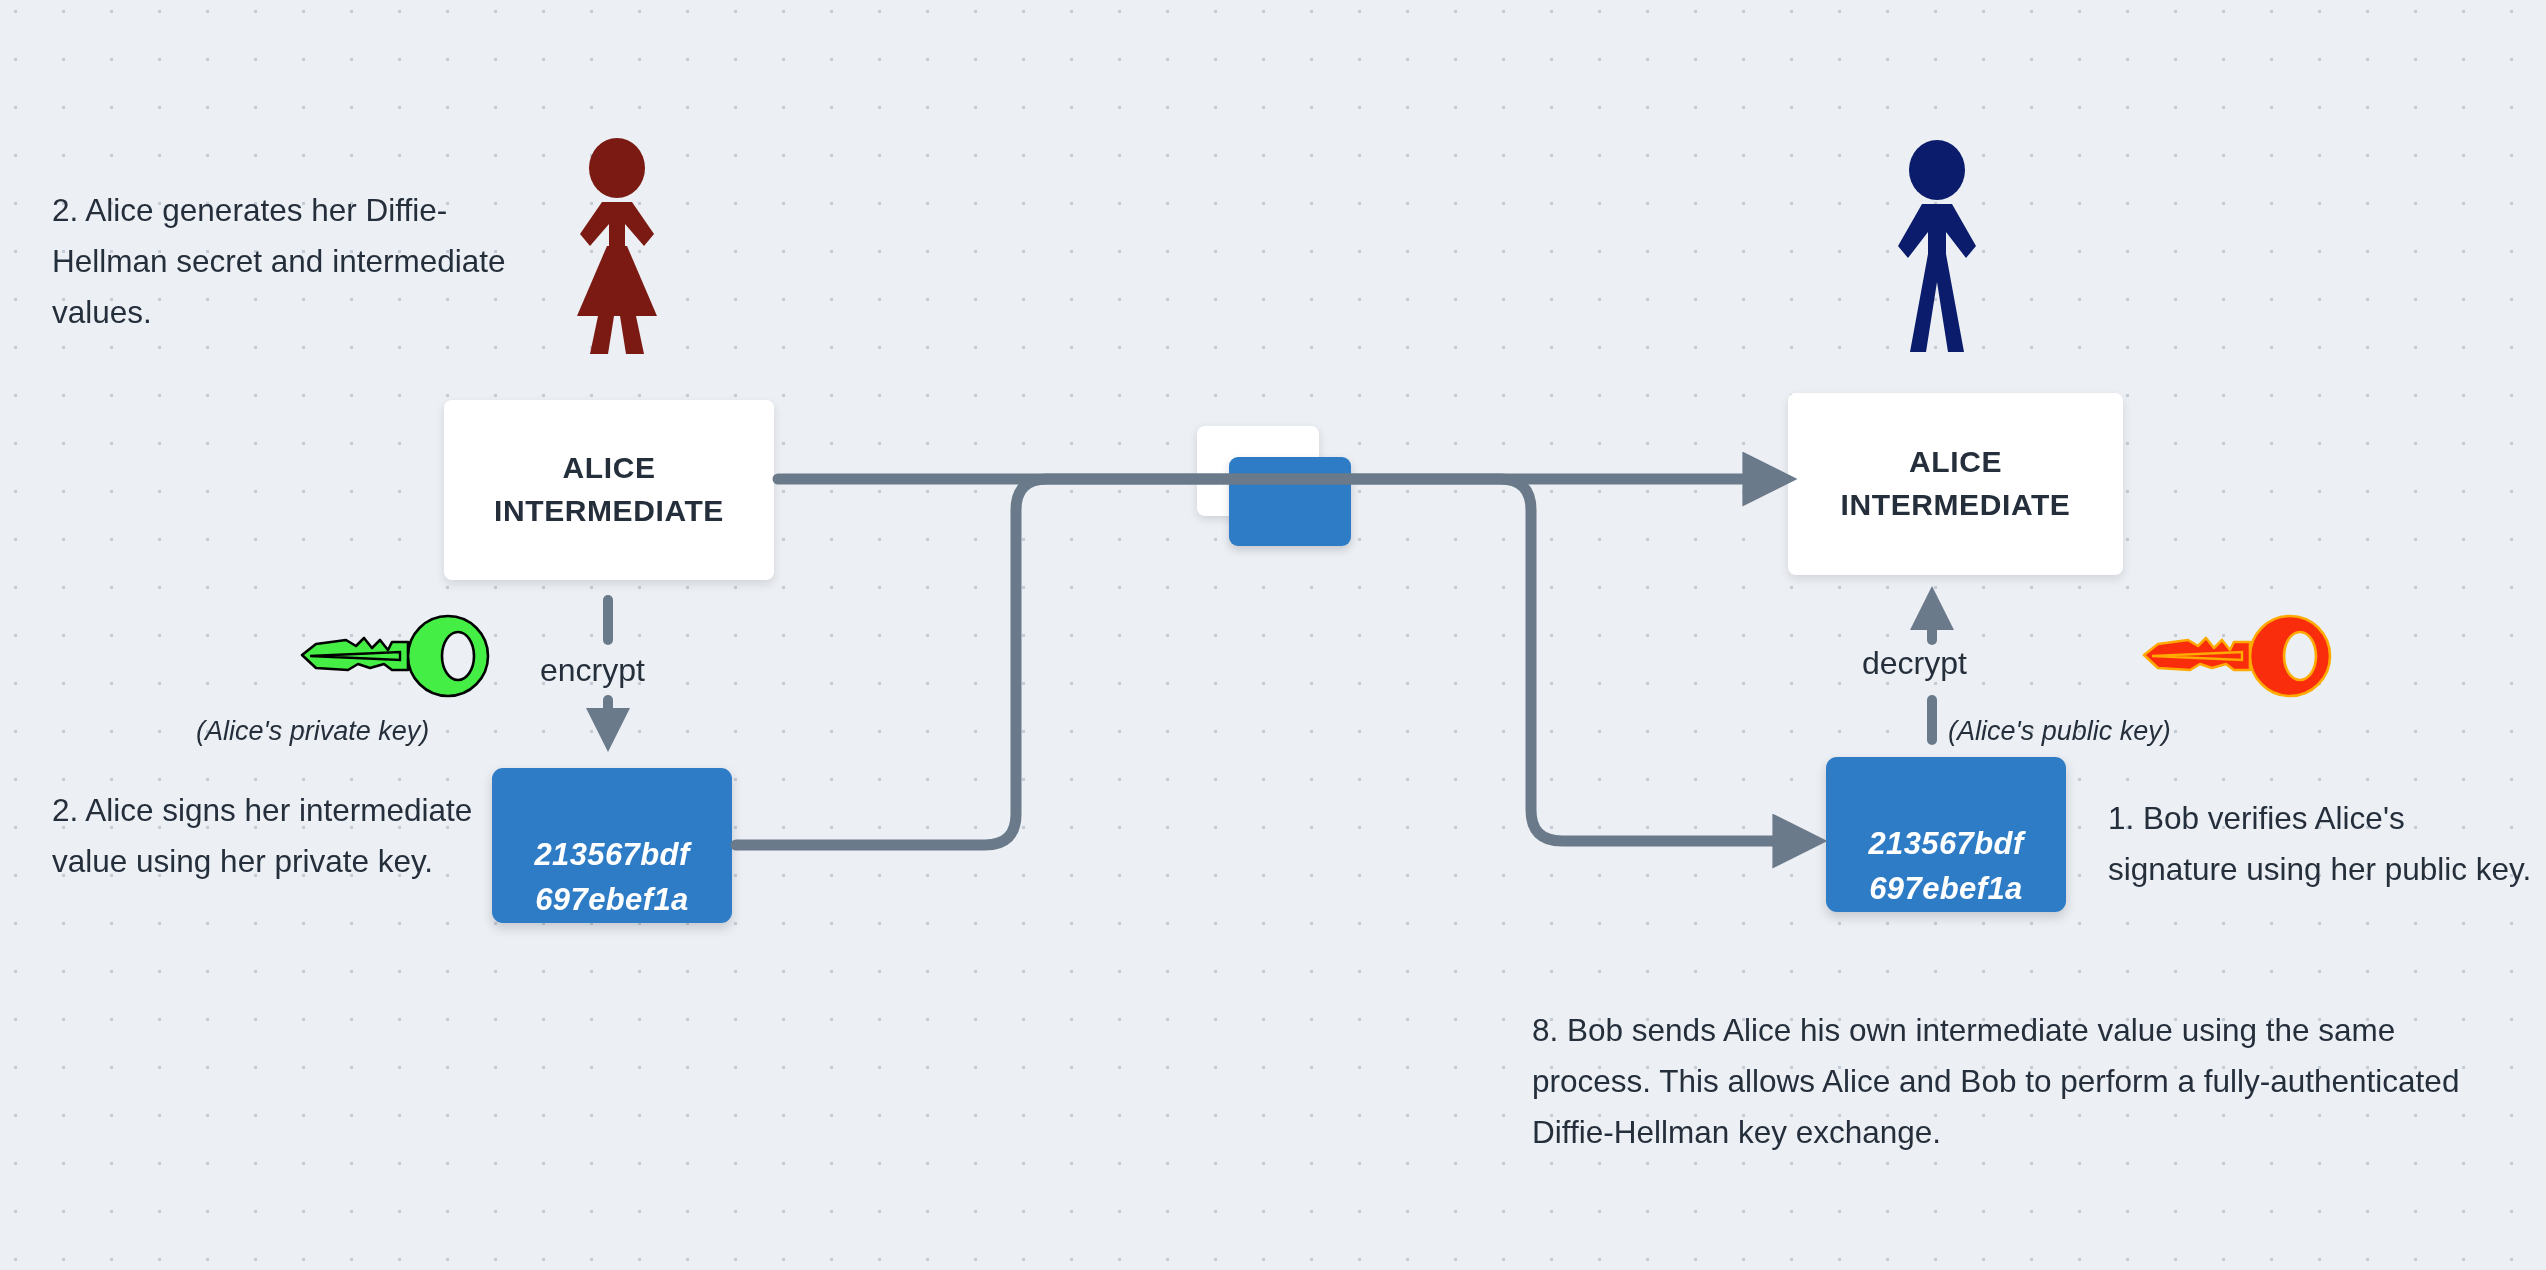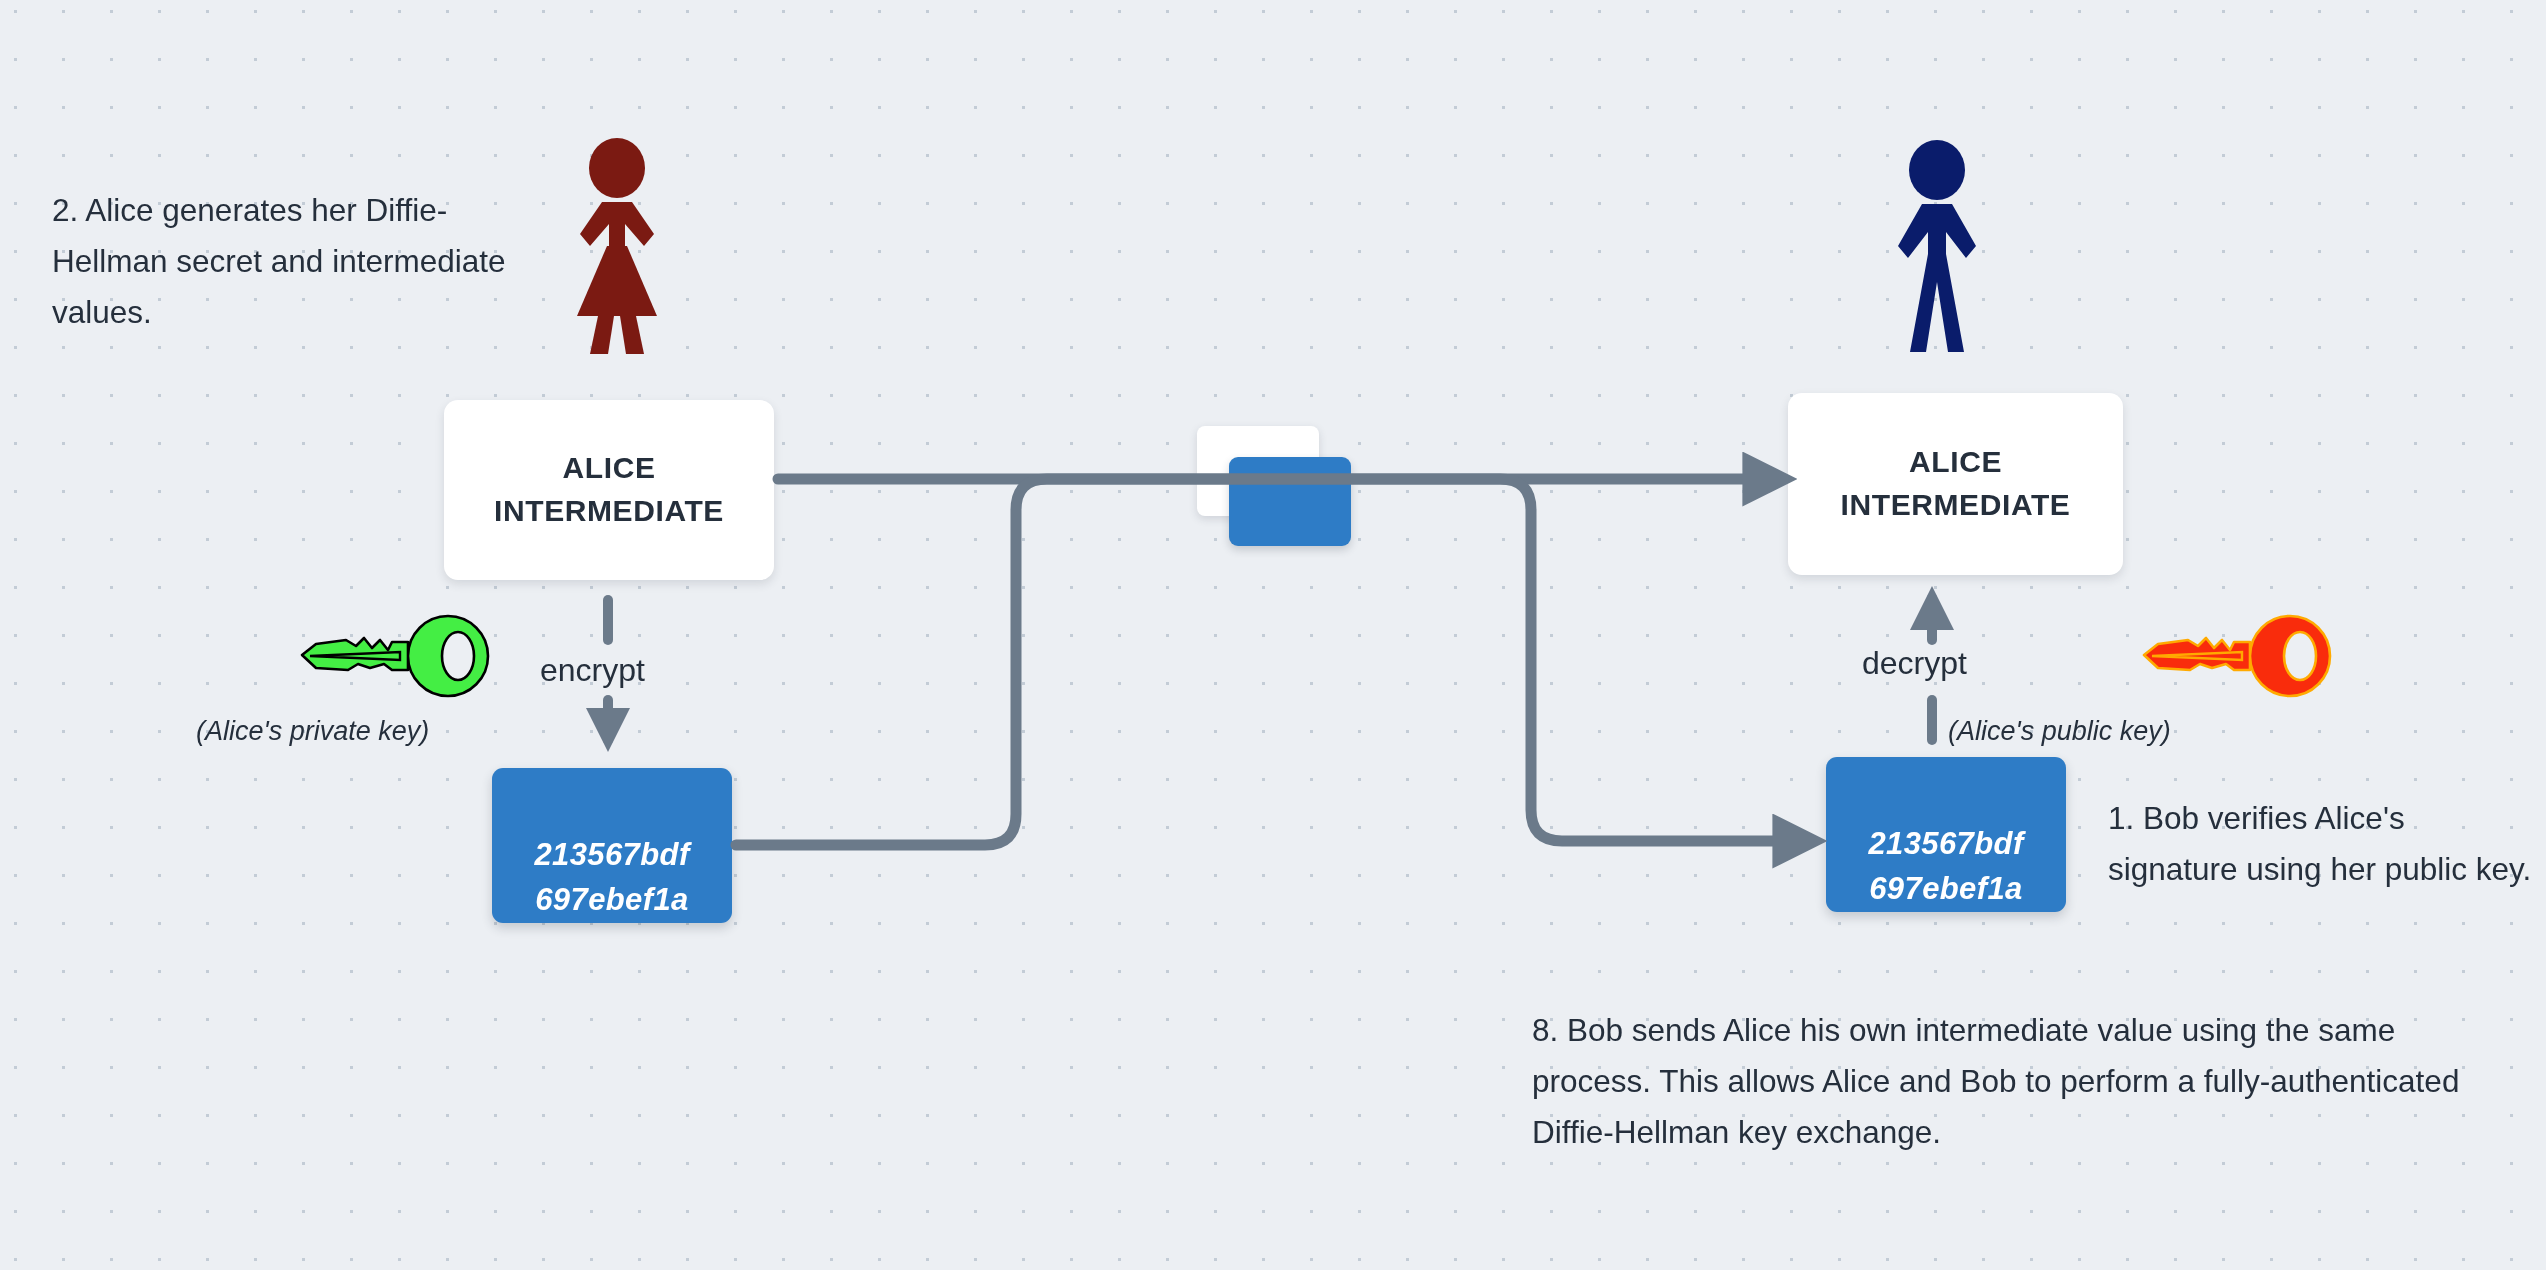--- a/index.html
+++ b/index.html
@@ -45,21 +45,21 @@
 
   
   .figure { position: absolute; }
   #alice-figure { left: 552px; top: 136px; }
   #bob-figure   { left: 1872px; top: 136px; }
 
   
   .int-box {
     position: absolute;
     background: #ffffff;
-    border-radius: 14px;
+    border-radius: 8px;
     box-shadow: 0 4px 10px rgba(40,50,65,0.13);
     display: flex;
     flex-direction: column;
     align-items: center;
     justify-content: center;
     font-weight: bold;
     font-size: 30px;
     line-height: 1.42;
     letter-spacing: 0.6px;
     color: #252f3c;
@@ -137,20 +137,21 @@
     pointer-events: none;
   }
 </style>
 </head>
 <body>
 
 <div id="canvas">
 
 
   <div class="step-text" id="step1">2. Alice generates her Diffie-Hellman secret and intermediate values.</div>
+  <div class="step-text" id="step2">2. Alice signs her intermediate value using her private key.</div>
   <div class="step-text" id="step4">1. Bob verifies Alice's signature using her public key.</div>
   <div class="step-text" id="step5">8. Bob sends Alice his own intermediate value using the same process. This allows Alice and Bob to perform a fully-authenticated Diffie-Hellman key exchange.</div>
 
   <svg class="figure" id="alice-figure" width="130" height="220" viewBox="0 0 130 220">
     <ellipse cx="65" cy="32" rx="28" ry="30" fill="#7b1a12"></ellipse>
     <path d="M50 66 L80 66 L102 98 L92 110 L73 88 L73 115 L90 160 L78 168 L65 135 L52 168 L40 160 L57 115 L57 88 L38 110 L28 98 Z" fill="#7b1a12"></path>
     <path d="M55 110 L75 110 L105 180 L25 180 Z" fill="#7b1a12"></path>
     <path d="M46 180 L62 180 L56 218 L38 218 Z" fill="#7b1a12"></path>
     <path d="M68 180 L84 180 L92 218 L74 218 Z" fill="#7b1a12"></path>
   </svg>

